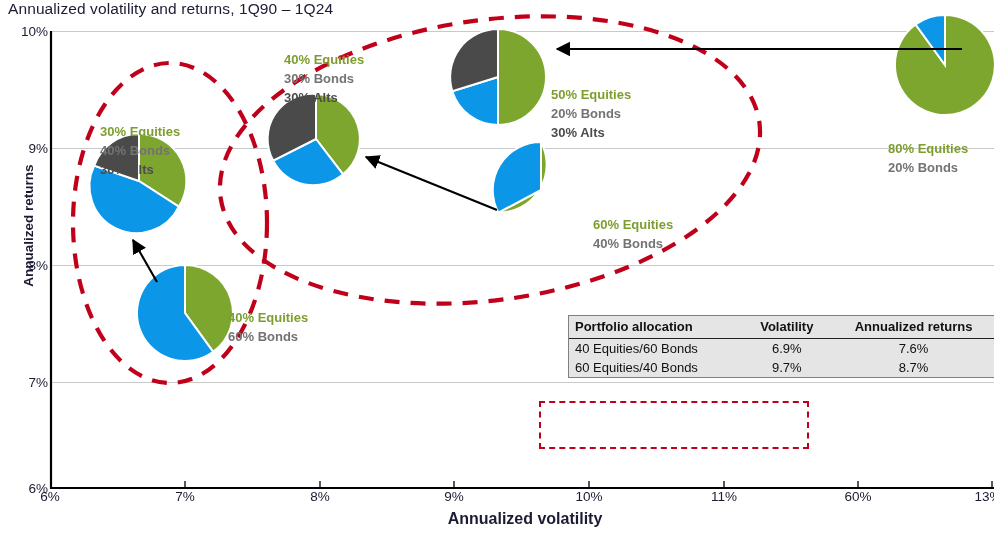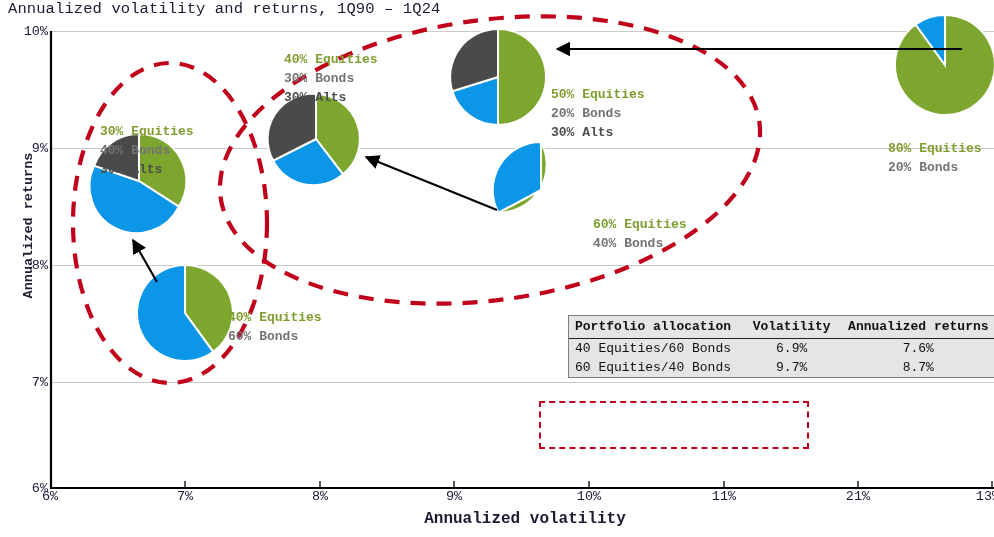--- a/index.html
+++ b/index.html
@@ -4,21 +4,21 @@
 <style>
   html,body{margin:0;padding:0;}
   body{
     width:994px;height:537px;
     background:#ffffff;
     font-family:"Liberation Sans", sans-serif;
     color:#1a1a2e;
     overflow:hidden;
     position:relative;
   }
-  #root{position:absolute;left:0;top:0;width:994px;height:537px;font-family:Liberation Mono, monospace;}
+  #root{position:absolute;left:0;top:0;width:994px;height:537px;}
   .chart-title{
     position:absolute;left:8px;top:0px;
     font-size:15.5px;color:#1b1b33;white-space:nowrap;
     letter-spacing:0.1px;
   }
   .ylabel{
     position:absolute;
     left:-52px;top:218px;
     width:160px;text-align:center;
     transform:rotate(-90deg);
@@ -84,21 +84,21 @@
     <div class="ytick" style="top:481px">6%</div>
   </div>
 
   <div>
     <div class="xtick" style="left:50px">6%</div>
     <div class="xtick" style="left:185px">7%</div>
     <div class="xtick" style="left:320px">8%</div>
     <div class="xtick" style="left:454px">9%</div>
     <div class="xtick" style="left:589px">10%</div>
     <div class="xtick" style="left:724px">11%</div>
-    <div class="xtick" style="left:858px">21%</div>
+    <div class="xtick" style="left:858px">60%</div>
     <div class="xtick" style="left:988px">13%</div>
   </div>
 
   <svg class="layer" viewBox="0 0 994 537">
     <defs>
       <marker id="ah" viewBox="0 0 10 10" refX="9" refY="5" markerWidth="7" markerHeight="7" orient="auto-start-reverse">
         <path d="M 0 0 L 10 5 L 0 10 z" fill="#000"></path>
       </marker>
     </defs>
 

